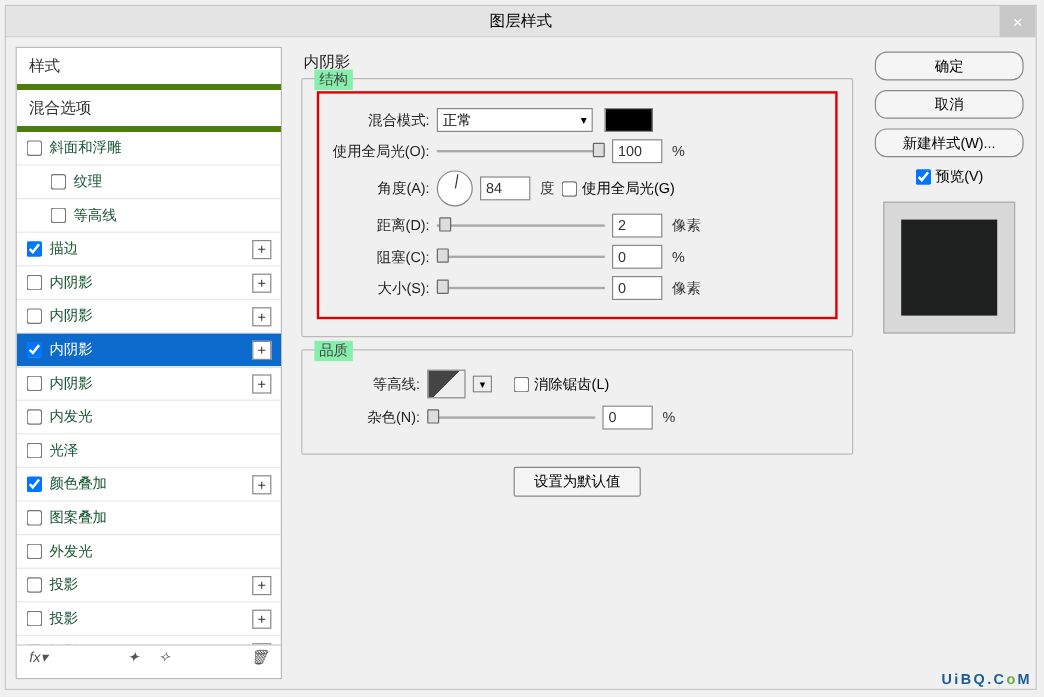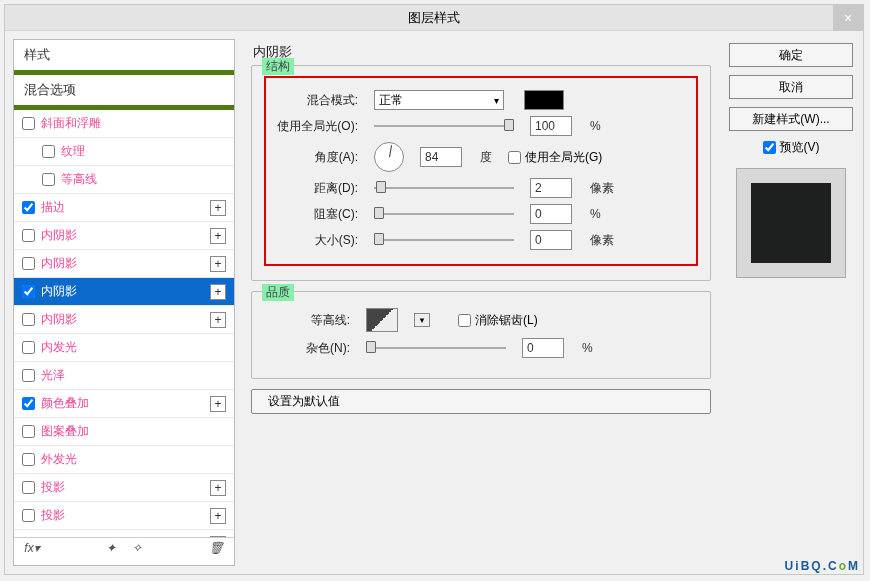--- a/index.html
+++ b/index.html
@@ -9,50 +9,50 @@
 .titlebar-title { font-size: 13px; color: #000000; }
 .close-btn { position: absolute; right: 0; top: 0; width: 30px; height: 26px; background: #c8c8c8; color: #fff; display: flex; align-items: center; justify-content: center; font-size: 14px; cursor: pointer; }
 .content { display: flex; padding: 8px; gap: 8px; height: calc(100% - 26px); }
 .left-panel { width: 222px; border: 1px solid #bbb; background: #fff; display: flex; flex-direction: column; }
 .style-list { flex: 1; overflow: auto; }
 .style-header { padding: 6px 10px; border-bottom: 5px solid #4d7c0f; color: #333; font-size: 13px; }
 .style-item { padding: 5px 8px; border-bottom: 1px solid #e8e8e8; display: flex; align-items: center; justify-content: space-between; }
 .style-item.selected { background: #0b6acb; color: #fff; }
 .style-item-left { display: flex; align-items: center; gap: 6px; }
 .style-item input[type="checkbox"] { width: 13px; height: 13px; }
-.style-item-label { color: #ec4899; }
+.style-item-label { color: #14532d; }
 .style-item.selected .style-item-label { color: #fff; }
 .style-item .plus-btn { width: 16px; height: 16px; border: 1px solid #888; background: #fff; color: #333; display: flex; align-items: center; justify-content: center; font-size: 12px; cursor: pointer; line-height: 1; }
 .style-item.indent { padding-left: 28px; }
 .list-footer { height: 28px; border-top: 1px solid #ccc; display: flex; align-items: flex-start; padding: 0 8px; gap: 6px; }
 .list-footer .icon { width: 20px; height: 20px; display: flex; align-items: center; justify-content: center; color: #555; cursor: pointer; font-style: italic; }
 .list-footer .spacer { flex: 1; }
 .center-panel { flex: 1; padding: 4px 8px; }
 .fieldset { border: 1px solid #bbb; border-radius: 2px; padding: 10px 12px 14px; margin-bottom: 10px; position: relative; }
 .fieldset-title { position: absolute; top: -8px; left: 10px; background: #86efac; padding: 0 4px; color: #444; font-size: 12px; }
 .panel-title { font-size: 13px; color: #222; margin-bottom: 4px; margin-left: 2px; }
-.row { display: flex; align-items: center; margin: 6px 0; gap: 16px; }
+.row { display: flex; align-items: center; margin: 6px 0; gap: 6px; }
 .row-label { width: 86px; text-align: right; color: #222; }
 .select-box { width: 130px; height: 20px; border: 1px solid #888; background: #fff; display: flex; align-items: center; padding: 0 4px; justify-content: space-between; }
 .select-arrow { font-size: 10px; }
 .color-swatch { width: 40px; height: 20px; background: #000; border: 1px solid #888; margin-left: 4px; }
 .slider { flex: 1; height: 14px; position: relative; max-width: 140px; }
 .slider-track { position: absolute; top: 6px; left: 0; right: 0; height: 2px; background: #aaa; }
 .slider-thumb { position: absolute; top: 0; width: 10px; height: 12px; background: #ddd; border: 1px solid #666; border-radius: 1px; }
 .num-input { width: 42px; height: 20px; border: 1px solid #888; text-align: left; padding: 0 4px; background: #fff; color: #333; }
 .unit { color: #333; margin-left: 2px; }
 .angle-dial { width: 30px; height: 30px; border: 1px solid #888; border-radius: 50%; background: #fff; position: relative; }
 .angle-hand { position: absolute; left: 50%; top: 50%; width: 12px; height: 1px; background: #333; transform-origin: 0 0; transform: rotate(-80deg); }
 .checkbox-label { display: flex; align-items: center; gap: 4px; }
 .right-panel { width: 128px; padding: 4px 2px; display: flex; flex-direction: column; gap: 8px; }
-.btn { height: 24px; border: 1px solid #888; background: #f5f5f5; display: flex; align-items: center; justify-content: center; cursor: pointer; border-radius: 0; }
+.btn { height: 24px; border: 1px solid #888; background: #f5f5f5; display: flex; align-items: center; justify-content: center; cursor: pointer; border-radius: 10px; }
 .preview-box { width: 110px; height: 110px; border: 1px solid #aaa; background: #d8d8d8; display: flex; align-items: center; justify-content: center; margin: 4px auto 0; }
 .preview-inner { width: 80px; height: 80px; background: #1e1f1f; }
 .red-box { border: 2px solid #e00000; padding: 6px 6px 8px; border-radius: 0; }
-.btn-row { display: flex; gap: 16px; justify-content: center; margin-top: 8px; flex-direction: column; }
+.btn-row { display: flex; gap: 16px; justify-content: center; margin-top: 8px; }
 .btn-small { padding: 3px 16px; border: 1px solid #888; background: #f5f5f5; cursor: pointer; border-radius: 2px; }
 .contour-box { width: 32px; height: 24px; border: 1px solid #888; background: linear-gradient(135deg, #444 50%, #eee 50%); display: inline-block; }
 .watermark { position: absolute; bottom: 8px; right: 12px; font-size: 18px; font-weight: bold; color: #1a5c9a; display: flex; gap: 2px; }
 .watermark span.o { color: #6aa93c; }
 .arrow-btn { width: 16px; height: 14px; border: 1px solid #888; background: #eee; display: flex; align-items: center; justify-content: center; font-size: 9px; cursor: pointer; }
 </style>
 </head>
 <body>
 
 <div class="dialog">

